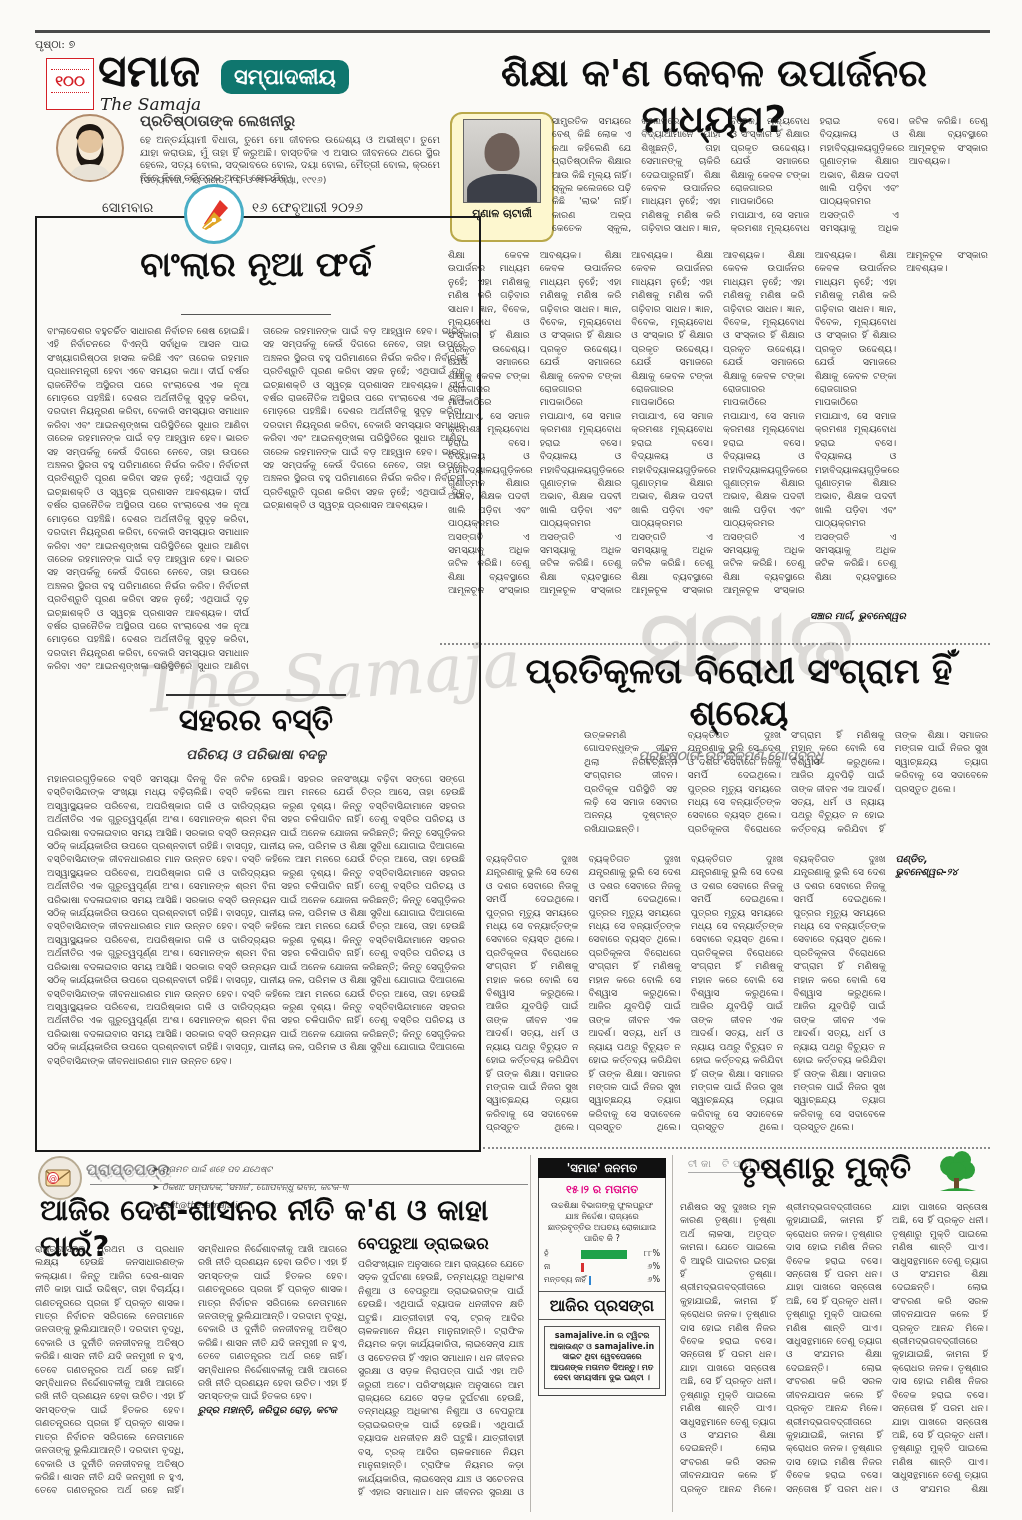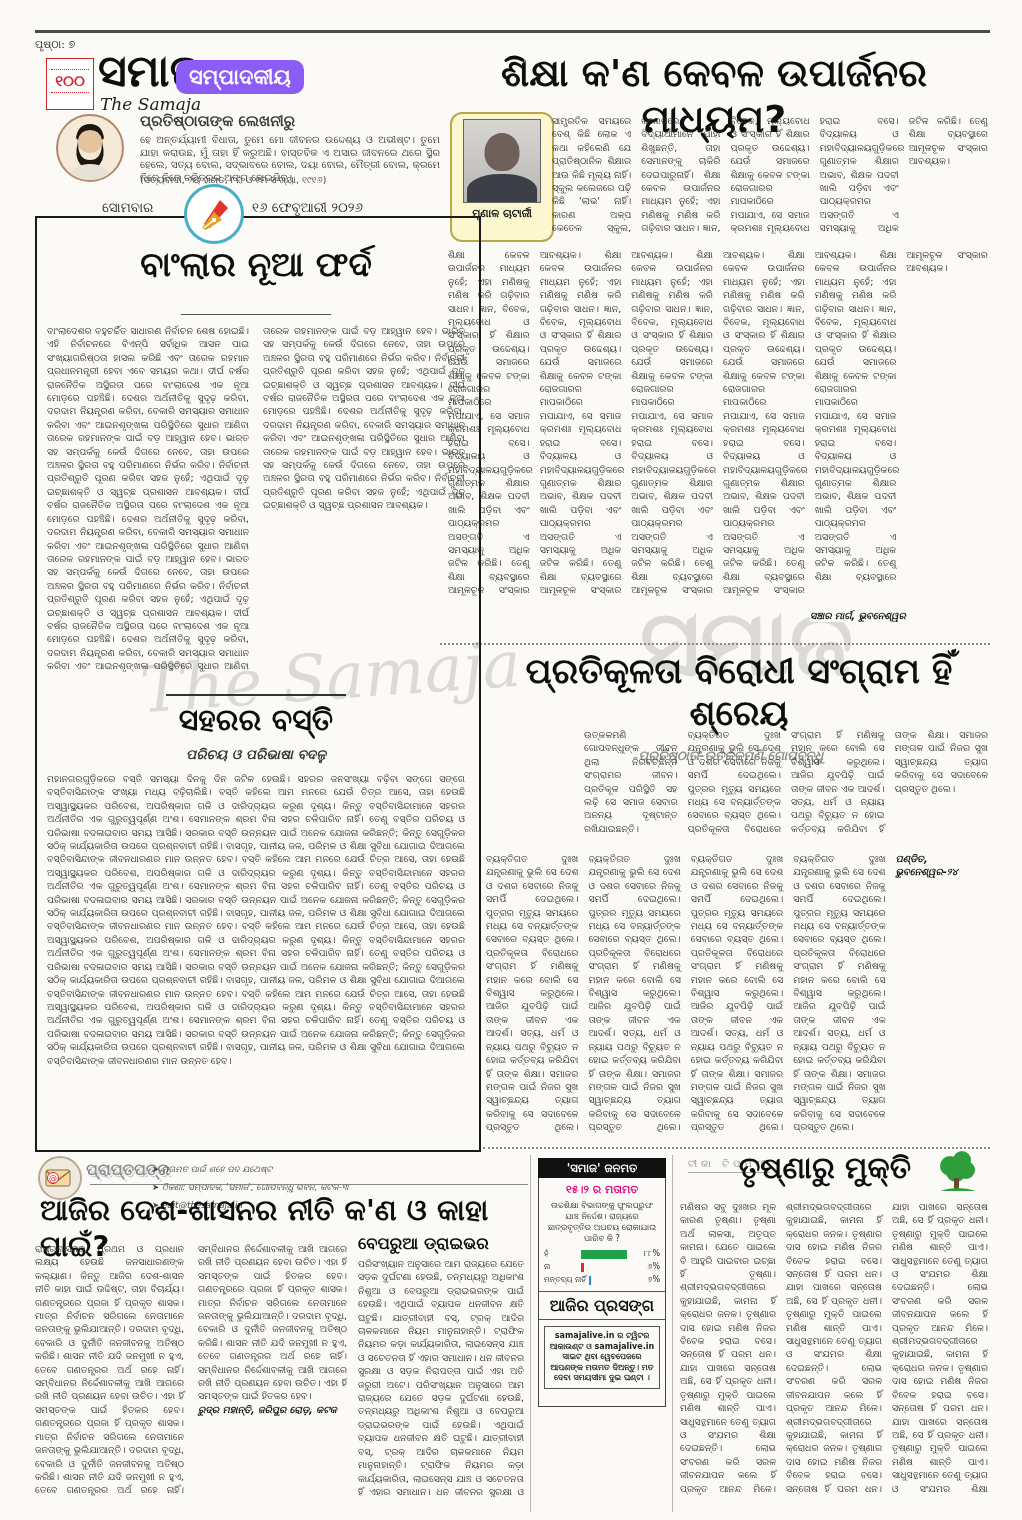--- a/index.html
+++ b/index.html
@@ -12,22 +12,22 @@
   .c3{column-count:3;column-gap:10px;}
   .c4{column-count:4;column-gap:10px;}
   .c5{column-count:5;column-gap:10px;}
   .c6{column-count:6;column-gap:10px;}
   .hl{font-weight:bold;color:#0e0e0e;}
   .ital{font-style:italic;}
   .ctr{text-align:center;}
   .rt{text-align:left;}
   .rule-dot{border-top:2px dotted #8a8a8a;height:0;}
   .rule-v{width:1px;background:#b8b5b0;}
-  .badge{background:#8b5cf6;color:#fff;border-radius:10px;font-weight:bold;
-         display:flex;align-items:center;justify-content:center;}
+  .badge{background:#0f766e;color:#fff;border-radius:10px;font-weight:bold;
+         display:flex;align-items:center;justify-content:center;margin-left:45px;}
   .ybox{background:#fdf7cf;border:2px solid #b9a84a;border-radius:12px;padding:5px 5px 3px;}
   .photo{background:linear-gradient(#d8d6d2,#b9b7b3);border:1px solid #666;position:relative;overflow:hidden;}
   .photo .head{position:absolute;left:50%;top:16%;width:46%;height:46%;transform:translateX(-50%);
                background:#6f6059;border-radius:50% 50% 45% 45%;}
   .photo .torso{position:absolute;left:50%;bottom:-8%;width:92%;height:42%;transform:translateX(-50%);
                 background:#3c3f48;border-radius:46% 46% 0 0;}
   .sig{font-weight:bold;font-style:italic;font-size:9.6px;color:#111;}
   .poll-row{display:flex;align-items:center;gap:3px;margin:3px 0;}
   .poll-lab{font-size:7.8px;white-space:nowrap;flex:0 0 34px;}
   .poll-track{flex:1;height:9px;background:transparent;}
@@ -152,21 +152,21 @@
       <span>ପରିସଂଖ୍ୟାନ ଅନୁସାରେ ଆମ ରାଜ୍ୟରେ ଯେତେ ସଡ଼କ ଦୁର୍ଘଟଣା ହେଉଛି, ତନ୍ମଧ୍ୟରୁ ଅଧିକାଂଶ ନିଶୁଆ ଓ ବେପରୁଆ ଡ୍ରାଇଭରଙ୍କ ପାଇଁ ହେଉଛି। ଏଥିପାଇଁ ବ୍ୟାପକ ଧନଜୀବନ କ୍ଷତି ଘଟୁଛି। ଯାତ୍ରୀବାହୀ ବସ୍, ଟ୍ରକ୍ ଆଦିର ଚାଳକମାନେ ନିୟମ ମାନୁନାହାନ୍ତି। ଟ୍ରାଫିକ ନିୟମର କଡ଼ା କାର୍ଯ୍ୟକାରିତା, ଲାଇସେନ୍ସ ଯାଞ୍ଚ ଓ ସଚେତନତା ହିଁ ଏହାର ସମାଧାନ। ଧନ ଜୀବନର ସୁରକ୍ଷା ଓ ସଡ଼କ ନିରାପତ୍ତା ପାଇଁ ଏହା ଅତି ଜରୁରୀ ଅଟେ। ପରିସଂଖ୍ୟାନ ଅନୁସାରେ ଆମ ରାଜ୍ୟରେ ଯେତେ ସଡ଼କ ଦୁର୍ଘଟଣା ହେଉଛି, ତନ୍ମଧ୍ୟରୁ ଅଧିକାଂଶ ନିଶୁଆ ଓ ବେପରୁଆ ଡ୍ରାଇଭରଙ୍କ ପାଇଁ ହେଉଛି। ଏଥିପାଇଁ ବ୍ୟାପକ ଧନଜୀବନ କ୍ଷତି ଘଟୁଛି। ଯାତ୍ରୀବାହୀ ବସ୍, ଟ୍ରକ୍ ଆଦିର ଚାଳକମାନେ ନିୟମ ମାନୁନାହାନ୍ତି। ଟ୍ରାଫିକ ନିୟମର କଡ଼ା କାର୍ଯ୍ୟକାରିତା, ଲାଇସେନ୍ସ ଯାଞ୍ଚ ଓ ସଚେତନତା ହିଁ ଏହାର ସମାଧାନ। ଧନ ଜୀବନର ସୁରକ୍ଷା ଓ ସଡ଼କ ନିରାପତ୍ତା ପାଇଁ ଏହା ଅତି ଜରୁରୀ ଅଟେ।</span>
       
     </div>
   </div>
 
   <div class="abs rule-v" style="left:530px;top:1155px;height:357px;"></div>
   <div class="abs rule-v" style="left:672px;top:1155px;height:357px;"></div>
 
   <div class="abs" style="left:538px;top:1158px;width:128px;">
     <div class="ctr" style="background:#111;color:#fff;font-weight:bold;font-size:11.5px;padding:3px 0;">'ସମାଜ' ଜନମତ</div>
-    <div style="border:1px solid #444;border-top:none;padding:5px 5px 17px;">
+    <div style="border:1px solid #444;border-top:none;padding:5px 5px 6px;">
       <div class="ctr hl" style="color:#e0007f;font-size:11px;margin-bottom:4px;">୧୫।୨ ର ମତାମତ</div>
       <div class="ctr" style="font-size:8.3px;line-height:11px;margin-bottom:5px;">ଉଚ୍ଚଶିକ୍ଷା ବିଭାଗଙ୍କୁ ଫୁଲପ୍ରୁଫ ଯାଞ୍ଚ ନିର୍ଦ୍ଦେଶ। ରାଜ୍ୟରେ ଛାତ୍ରବୃତ୍ତିର ଅପଚୟ ରୋକାଯାଇ ପାରିବ କି ?</div>
       <div class="poll-row">
         <span class="poll-lab">ହଁ</span>
         <span class="poll-track">
             <span class="poll-bar" style="display: block; width: 88%; background: rgb(31, 162, 74);"></span>
           </span>
         <span class="poll-pct">୮୮%</span>
       </div>
       <div class="poll-row">

